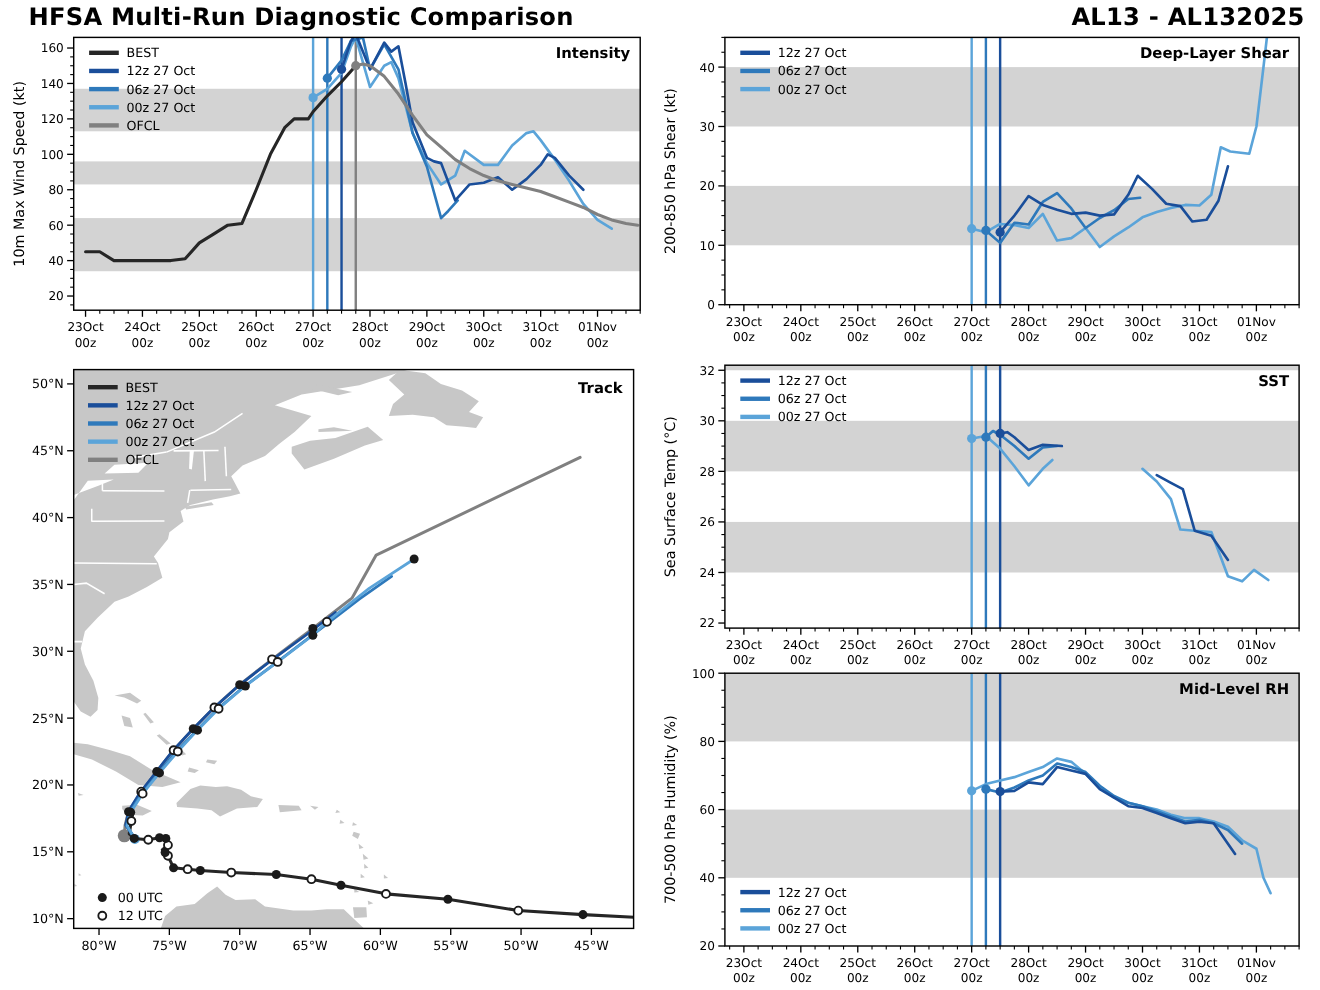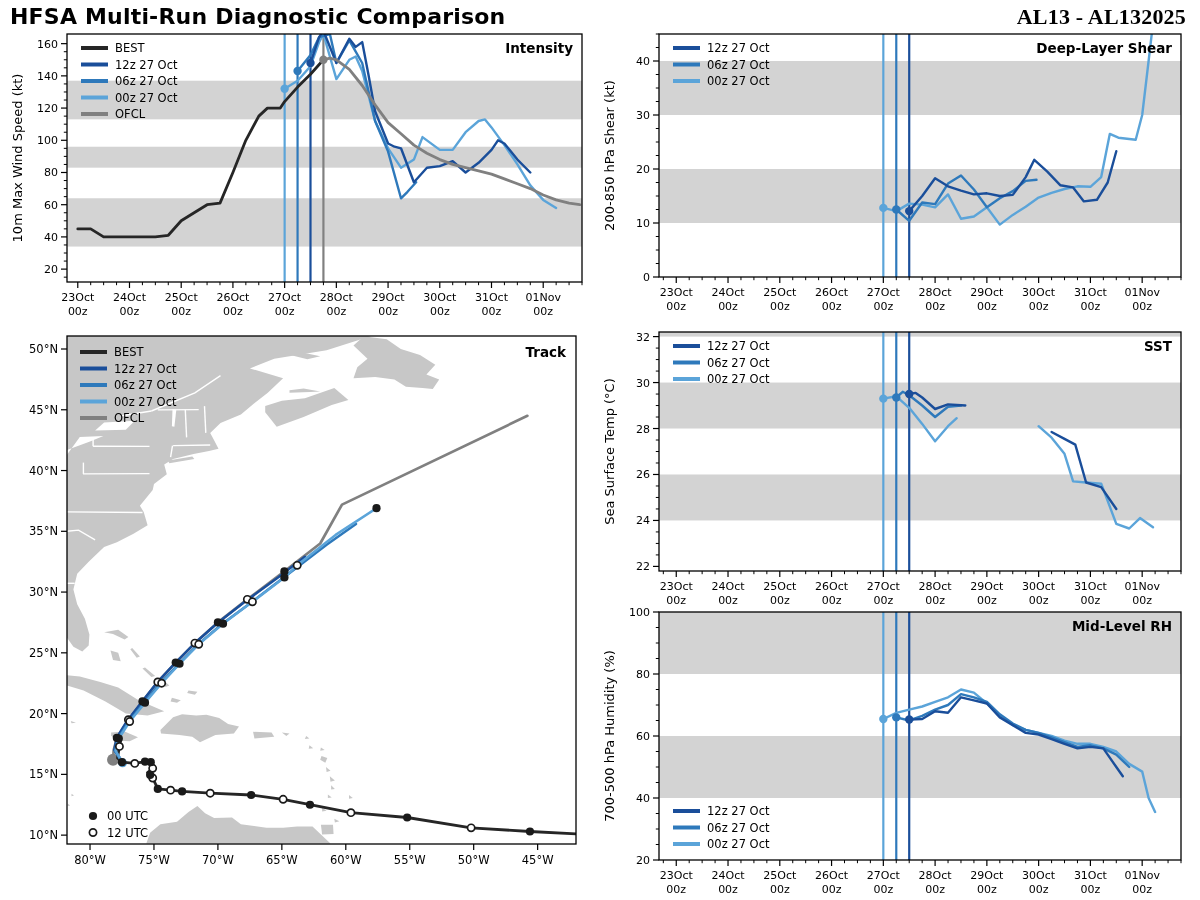--- a/index.html
+++ b/index.html
@@ -1,21 +1,21 @@
 <!DOCTYPE html>
 <html><head>
 <meta charset="utf-8">
 <style>
   html,body{margin:0;padding:0;background:#fff;}
   #canvas{position:relative;width:1200px;height:900px;background:#fff;overflow:hidden;
           font-family:"DejaVu Sans","Liberation Sans",sans-serif;}
   #fig{position:absolute;left:0;top:0;}
-  .hdr{position:absolute;top:4px;font-size:22px;font-weight:bold;color:#000;letter-spacing:.2px;}
+  .hdr{position:absolute;top:4px;font-size:22px;font-weight:bold;color:#000;letter-spacing:.2px;margin-left:16px;}
   #hdr-title{left:10px;}
-  #hdr-storm{right:14px;text-align:center;font-family:Liberation Serif, serif;}
+  #hdr-storm{right:14px;text-align:center;}
   #logos{position:absolute;left:8px;top:853px;width:300px;height:47px;}
   #cira-text{position:absolute;left:88px;top:-2px;font-size:44px;font-weight:800;
              color:#24509e;letter-spacing:-2px;font-style:normal;}
   svg text{font-family:"DejaVu Sans","Liberation Sans",sans-serif;}
 </style>
 </head>
 <body>
 
 <div id="canvas">
   <div id="hdr-title" class="hdr">HFSA Multi-Run Diagnostic Comparison</div>

